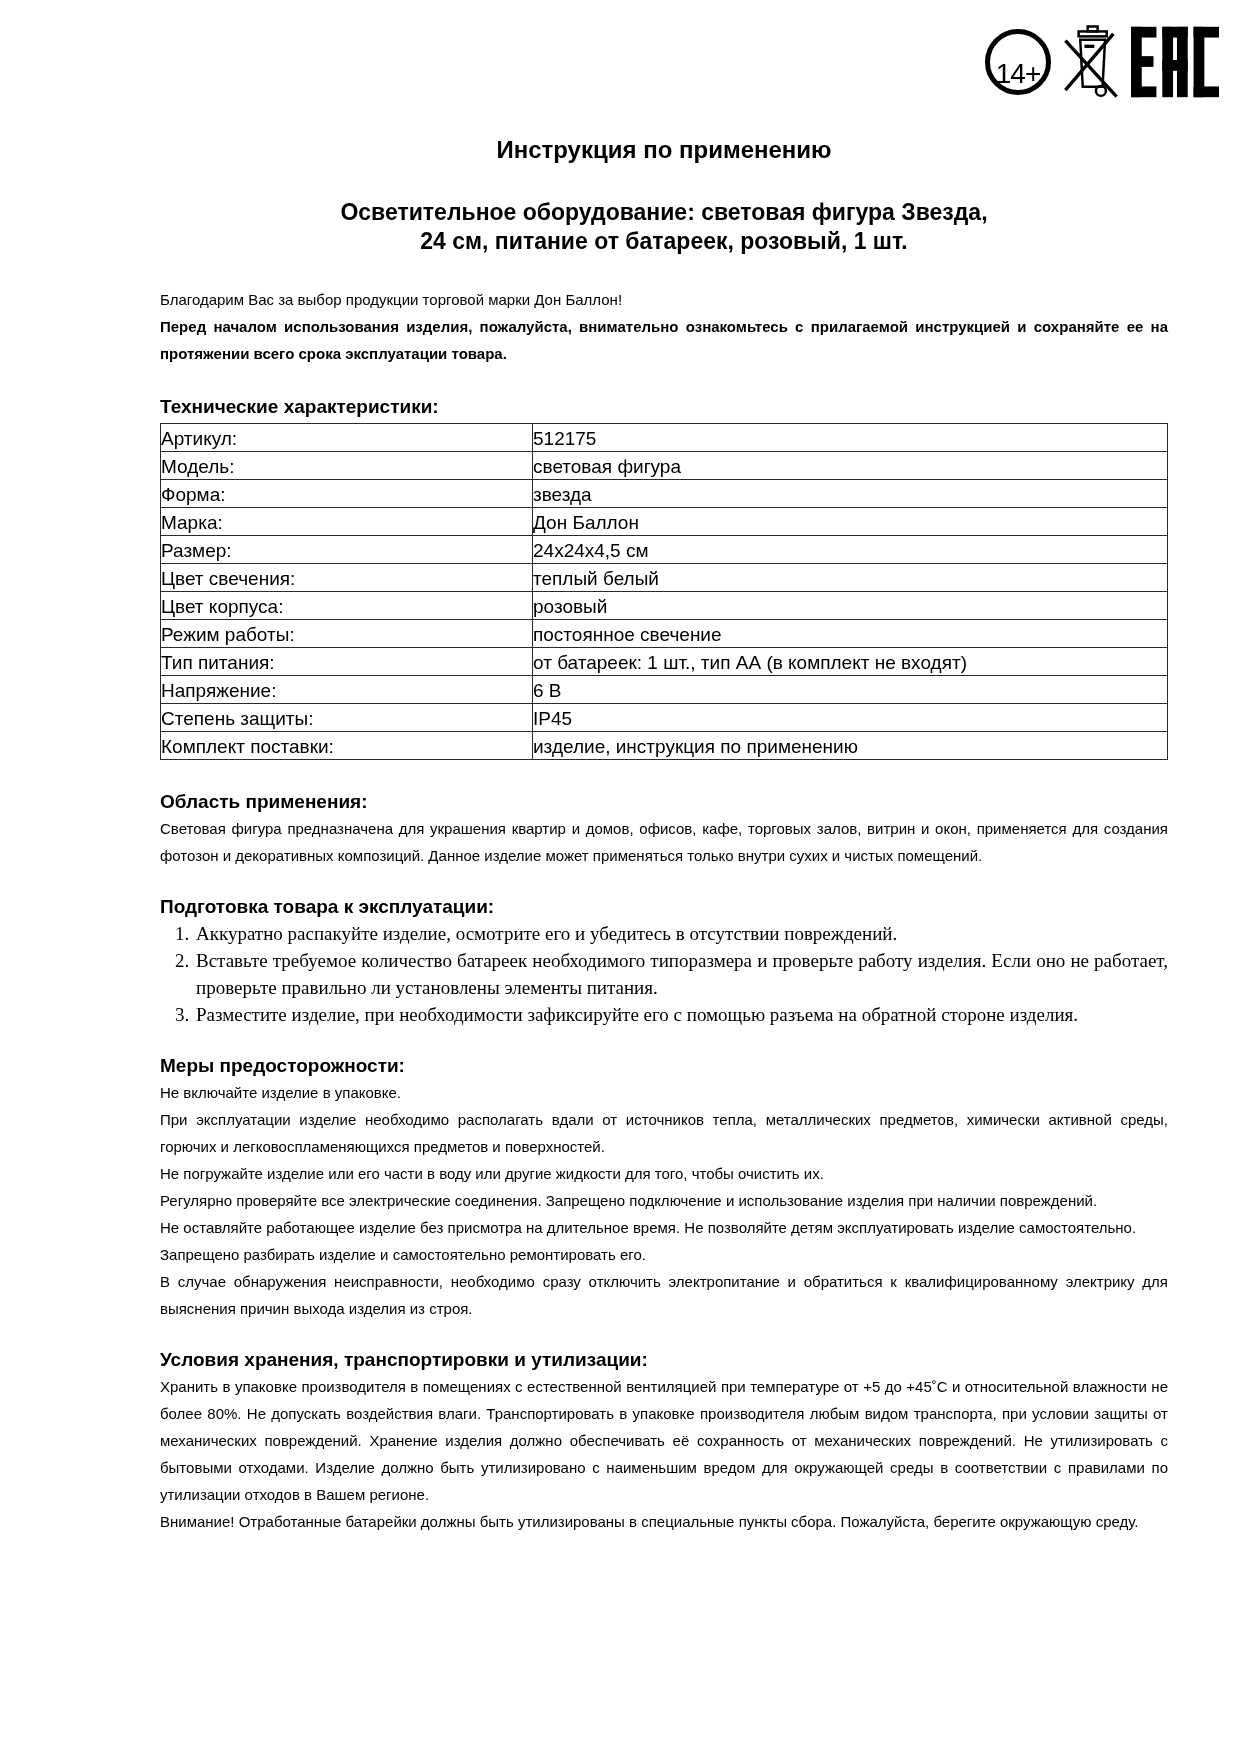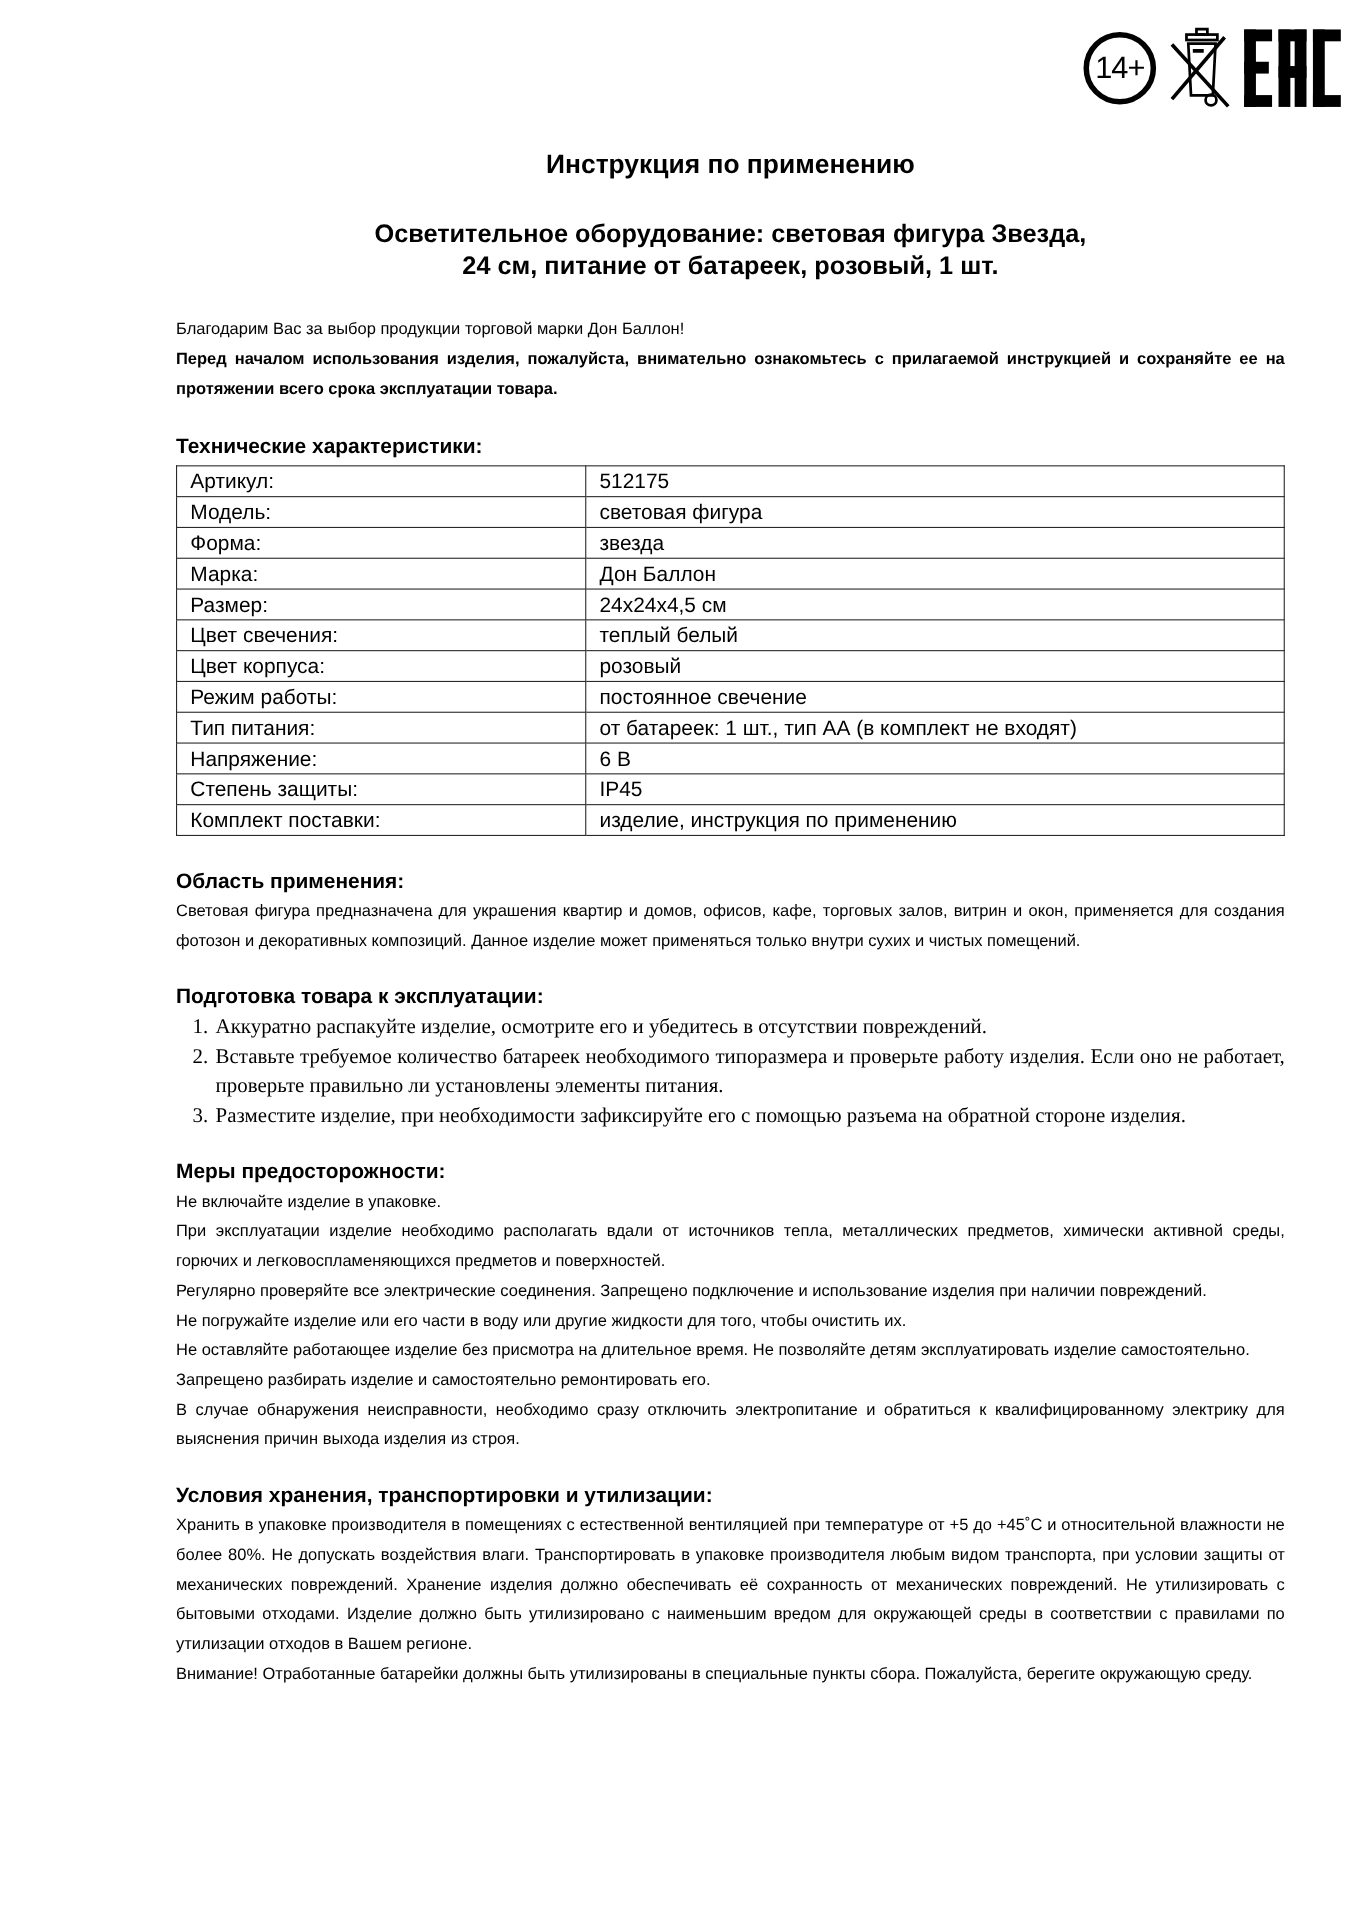--- a/index.html
+++ b/index.html
@@ -21,21 +21,21 @@
     position:absolute;
     top:24px; right:22px;
     display:flex;
     align-items:center;
     gap:7px;
   }
   .age-badge {
     width:56px; height:56px;
     border:5px solid #000;
     border-radius:50%;
-    display:flex; align-items:center; justify-content:center;
+    display:flex; align-items:flex-end; justify-content:center;
     font-size:28px;
     letter-spacing:-1px;
     background:#fff;
   }
   h1.doc-title {
     margin:124px 0 0 0;
     font-size:24px;
     line-height:28px;
     text-align:center;
     font-weight:bold;
@@ -63,21 +63,21 @@
   table.specs {
     margin-top:3px;
     width:1008px;
     border-collapse:collapse;
     table-layout:fixed;
   }
   table.specs td {
     border:1px solid #2a2a2a;
     font-size:19px;
     line-height:21px;
-    padding:3px 12px 2px 12px;
+    padding:3px 12px 2px 0;
     height:22px;
     overflow:hidden;
     white-space:nowrap;
   }
   col.c-label { width:372px; }
   ol.prep-list {
     margin:0; padding:0 0 0 34px;
     font-size:19px;
     line-height:27px;
     font-family:Liberation Serif, serif;
@@ -203,22 +203,22 @@
         <li>Аккуратно распакуйте изделие, осмотрите его и убедитесь в отсутствии повреждений.</li>
         <li>Вставьте требуемое количество батареек необходимого типоразмера и проверьте работу изделия. Если оно не работает, проверьте правильно ли установлены элементы питания.</li>
         <li>Разместите изделие, при необходимости зафиксируйте его с помощью разъема на обратной стороне изделия.</li>
       </ol>
     </section>
 
     <section>
       <h3 class="sec-heading">Меры предосторожности:</h3>
       <p class="body-text">Не включайте изделие в упаковке.</p>
       <p class="body-text">При эксплуатации изделие необходимо располагать вдали от источников тепла, металлических предметов, химически активной среды, горючих и легковоспламеняющихся предметов и поверхностей.</p>
+      <p class="body-text">Не погружайте изделие или его части в воду или другие жидкости для того, чтобы очистить их.</p>
       <p class="body-text">Регулярно проверяйте все электрические соединения. Запрещено подключение и использование изделия при наличии повреждений.</p>
-      <p class="body-text">Не погружайте изделие или его части в воду или другие жидкости для того, чтобы очистить их.</p>
       <p class="body-text">Не оставляйте работающее изделие без присмотра на длительное время. Не позволяйте детям эксплуатировать изделие самостоятельно.</p>
       <p class="body-text">Запрещено разбирать изделие и самостоятельно ремонтировать его.</p>
       <p class="body-text">В случае обнаружения неисправности, необходимо сразу отключить электропитание и обратиться к квалифицированному электрику для выяснения причин выхода изделия из строя.</p>
     </section>
 
     <section>
       <h3 class="sec-heading">Условия хранения, транспортировки и утилизации:</h3>
       <p class="body-text">Хранить в упаковке производителя в помещениях с естественной вентиляцией при температуре от +5 до +45˚С и относительной влажности не более 80%. Не допускать воздействия влаги. Транспортировать в упаковке производителя любым видом транспорта, при условии защиты от механических повреждений. Хранение изделия должно обеспечивать её сохранность от механических повреждений. Не утилизировать с бытовыми отходами. Изделие должно быть утилизировано с наименьшим вредом для окружающей среды в соответствии с правилами по утилизации отходов в Вашем регионе.</p>
       <p class="body-text">Внимание! Отработанные батарейки должны быть утилизированы в специальные пункты сбора. Пожалуйста, берегите окружающую среду.</p>
     </section>

